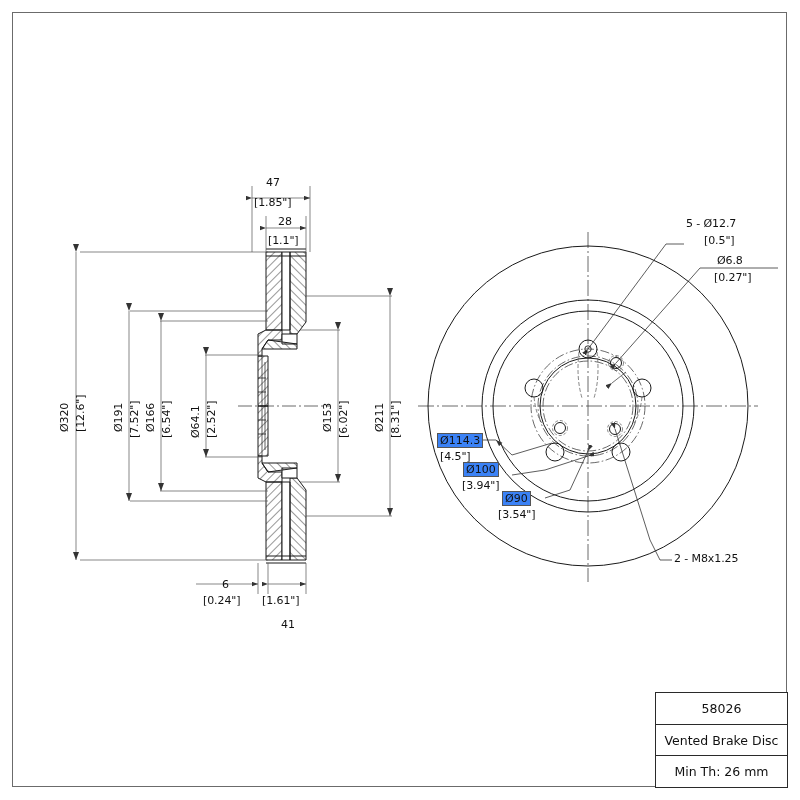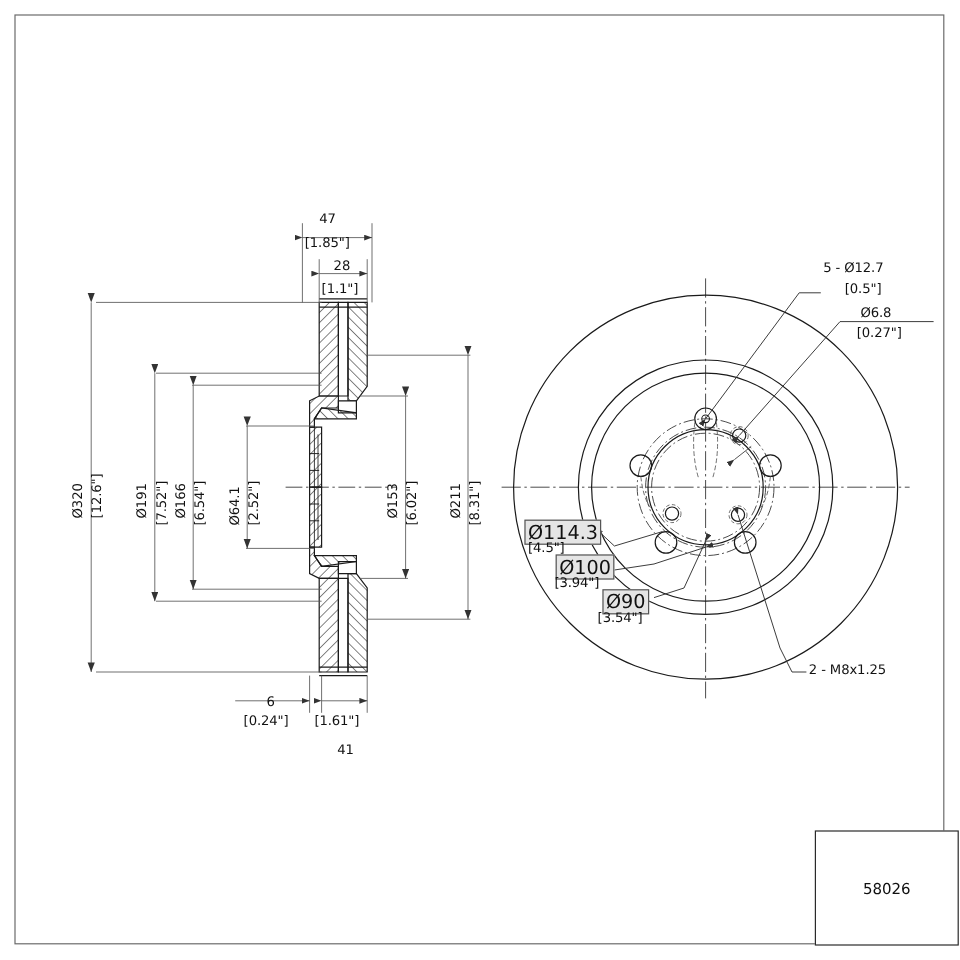--- a/index.html
+++ b/index.html
@@ -8,29 +8,29 @@
        font-family:"DejaVu Sans","Liberation Sans",sans-serif;}
   #sheet{position:relative;width:800px;height:800px;background:#fff;}
   #border{position:absolute;left:12px;top:12px;width:775px;height:775px;
           border:1.5px solid #6b6b6b;box-sizing:border-box;}
   svg.layer{position:absolute;left:0;top:0;width:800px;height:800px;
             pointer-events:none;}
   .txt{position:absolute;font-size:11px;color:#111;white-space:pre;
        letter-spacing:-0.1px;}
   .vtxt{transform-origin:0 0;}
   
-  #titleblock{position:absolute;left:655px;top:692px;width:120px;height:96px;
+  #titleblock{position:absolute;left:655px;top:692px;width:133px;height:96px;
               border:1.2px solid #2a2a2a;box-sizing:border-box;background:#fff;
-              display:flex;flex-direction:column;margin-left:24px;}
+              display:flex;flex-direction:column;}
   #titleblock .tbrow{flex:1 1 0;display:flex;align-items:center;
               justify-content:center;border-bottom:1.2px solid #2a2a2a;
               font-size:12.5px;color:#111;}
   #titleblock .tbrow:last-child{border-bottom:none;}
-  .boxlbl{position:absolute;border:1.1px solid #555;background:#e5e5e5;
-          font-size:16px;color:#111;padding:0px 2px;white-space:nowrap;}
+  .boxlbl{position:absolute;border:1.1px solid #555;background:#3b82f6;
+          font-size:11px;color:#111;padding:0px 2px;white-space:nowrap;}
 </style>
 </head>
 <body>
 
 <div id="sheet">
 
   <div id="border"></div>
 
   <svg class="layer" viewBox="0 0 800 800">
     <defs>
@@ -276,15 +276,17 @@
   <div class="boxlbl" style="left:463px;top:462px;">Ø100</div>
   <div class="txt" style="left:462px;top:479px;">[3.94"]</div>
 
   <div class="boxlbl" style="left:502px;top:491px;text-align:center;">Ø90</div>
   <div class="txt" style="left:498px;top:508px;">[3.54"]</div>
 
   <div class="txt" style="left:674px;top:552px;">2 - M8x1.25</div>
 
   <div id="titleblock">
     <div class="tbrow">58026</div>
+    <div class="tbrow">Vented Brake Disc</div>
+    <div class="tbrow">Min Th: 26 mm</div>
   </div>
 
 </div>
 
 </body></html>

